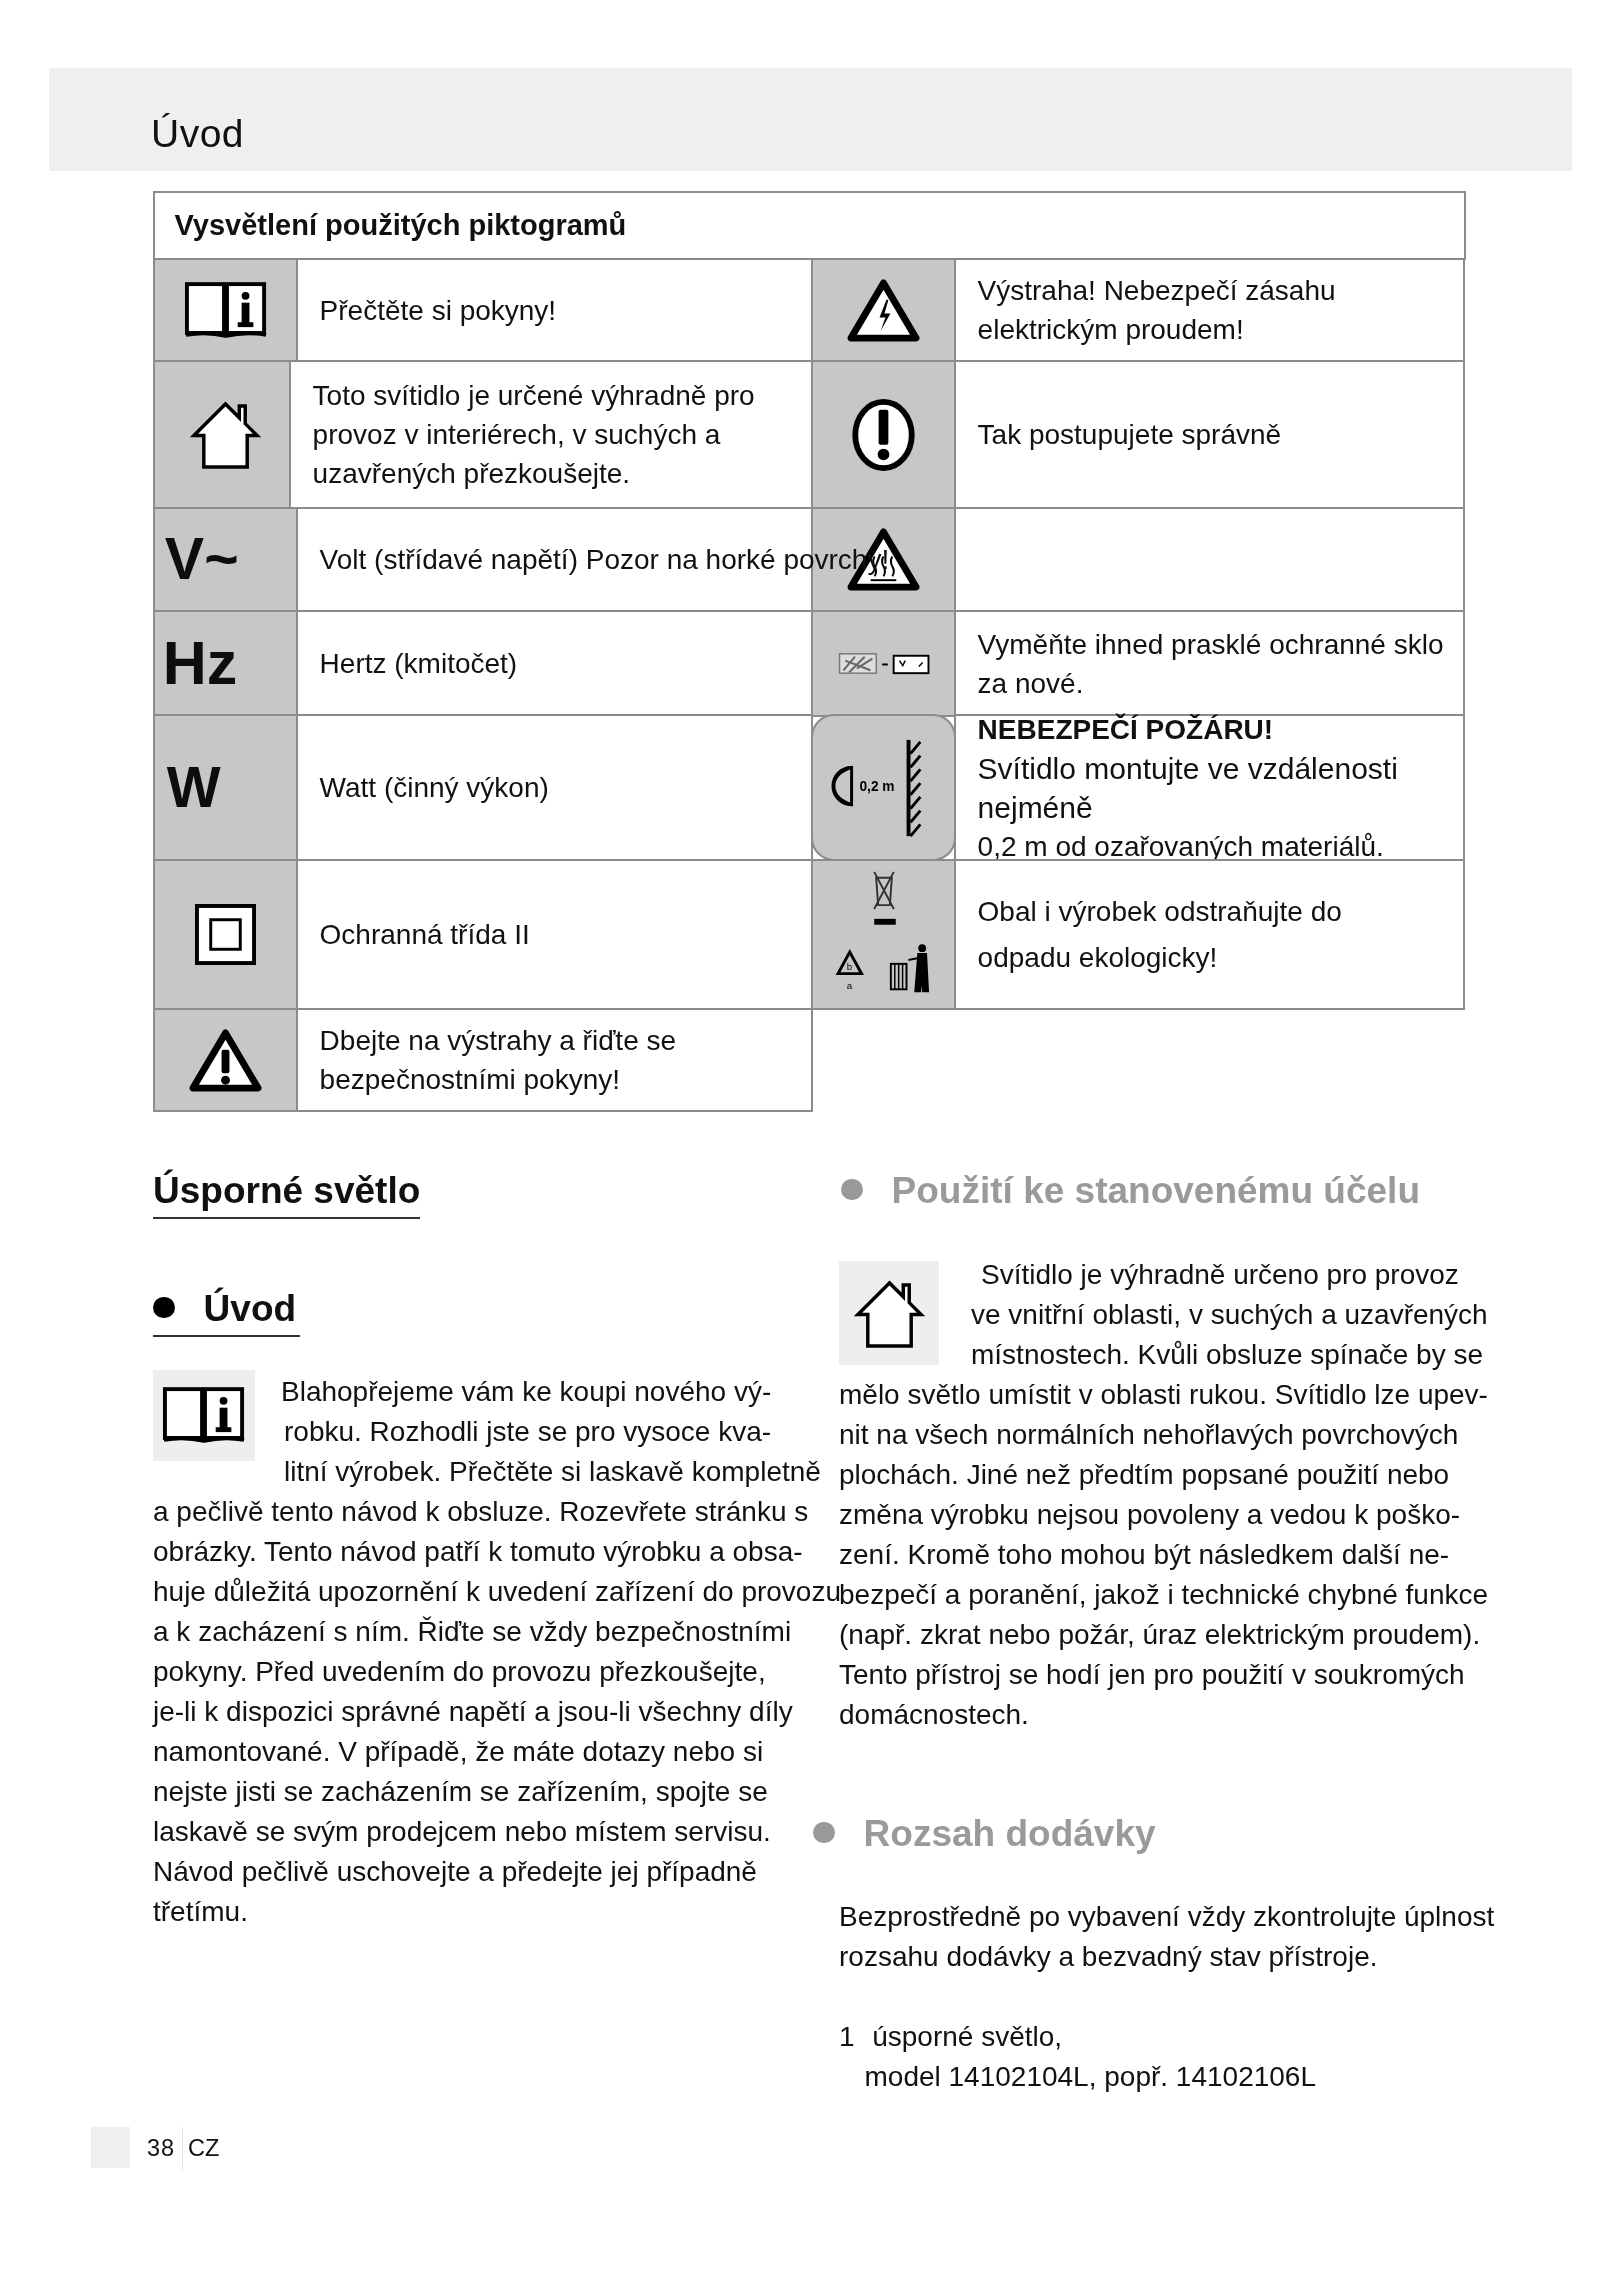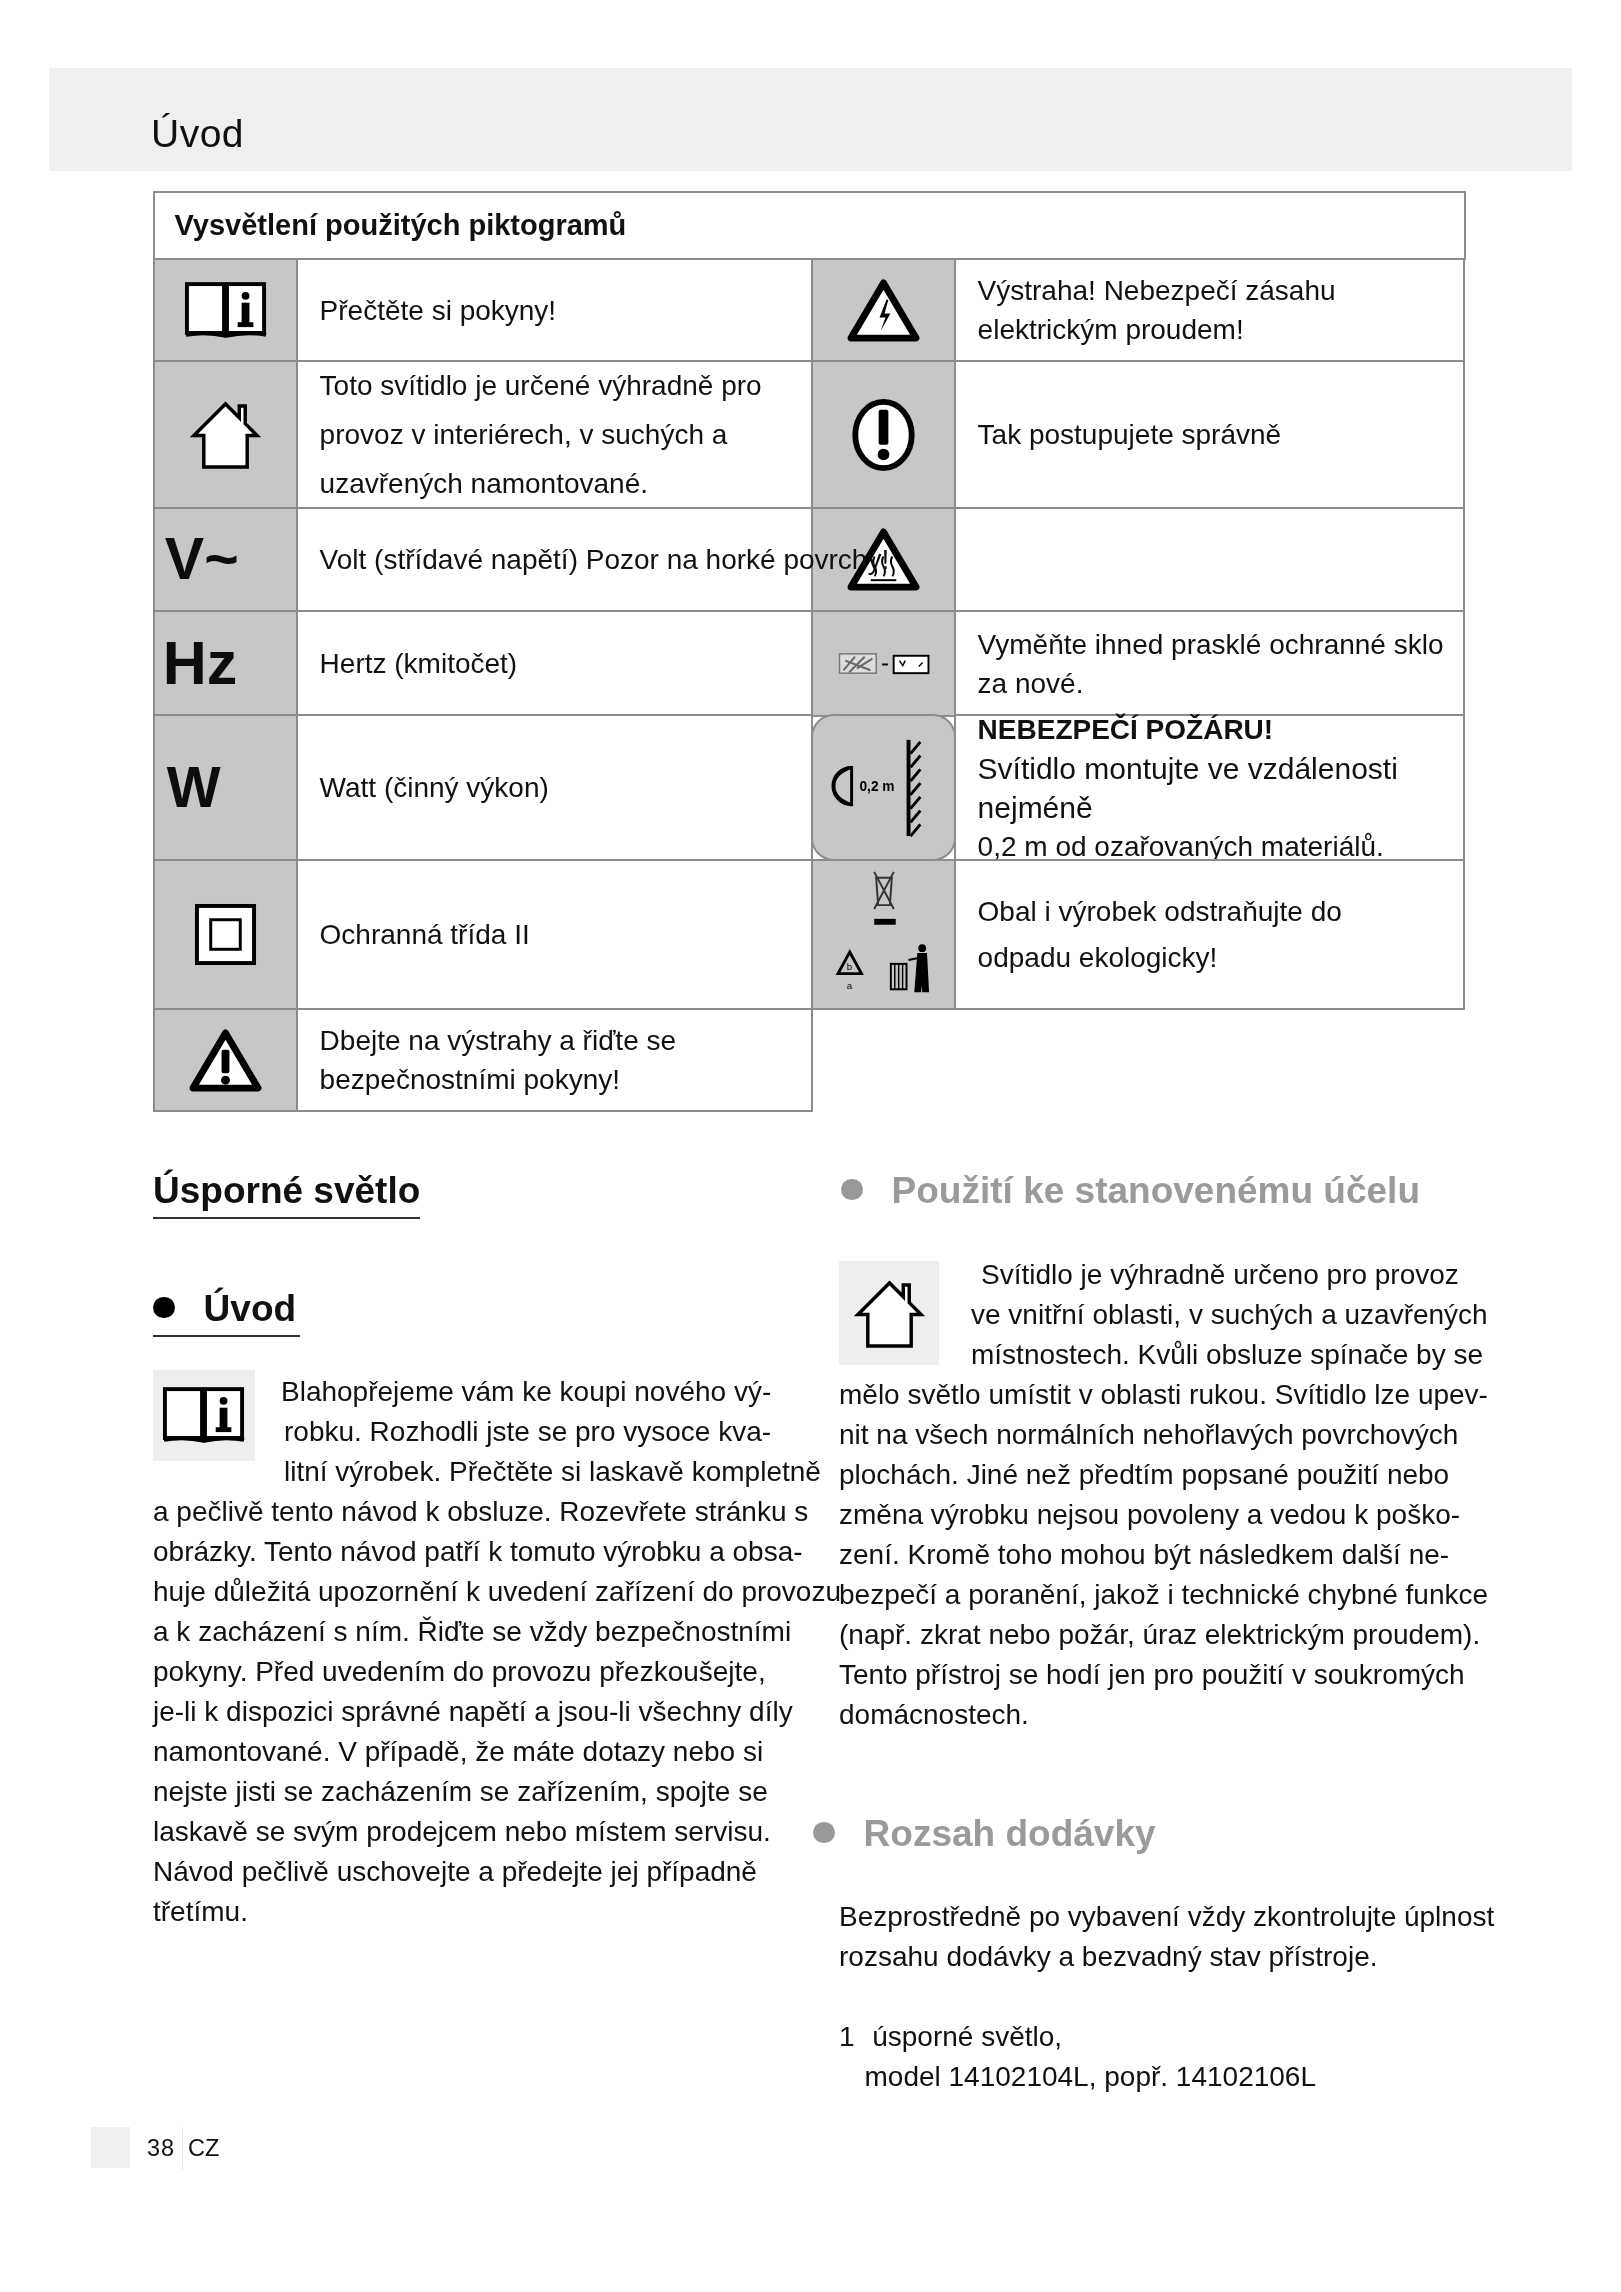--- a/index.html
+++ b/index.html
@@ -69,24 +69,24 @@
   <div class="cell tcell" style="left:801px;top:67px;width:511px;height:104px;">
     <div>Výstraha! Nebezpečí zásahu</div>
     <div>elektrickým proudem!</div>
   </div>
 
   <div class="cell icell" style="left:0;top:169px;width:145px;height:149px;">
     <svg width="71" height="73" viewBox="0 0 72 74">
         <path d="M4 38 L36 6 L50 20 L50 8 L56 8 L56 26 L68 38 L58 38 L58 70 L14 70 L14 38 Z" fill="#fff" stroke="#000" stroke-width="3.5" stroke-linejoin="miter"></path>
       </svg>
   </div>
-  <div class="cell tcell" style="left:143px;top:169px;width:607px;height:149px;gap:10px;">
+  <div class="cell tcell" style="left:136px;top:169px;width:607px;height:149px;">
     <div>Toto svítidlo je určené výhradně pro</div>
     <div>provoz v interiérech, v suchých a</div>
-    <div>uzavřených namontované.</div>
+    <div>uzavřených přezkoušejte.</div>
   </div>
   <div class="cell icell" style="left:658px;top:169px;width:145px;height:149px;">
     <svg width="65" height="74" viewBox="0 0 66 76">
         <ellipse cx="33" cy="38" rx="29" ry="34" fill="#fff" stroke="#000" stroke-width="6"></ellipse>
         <rect x="28" y="12" width="10" height="36" rx="2" fill="#000"></rect>
         <circle cx="33" cy="58" r="6" fill="#000"></circle>
       </svg>
   </div>
   <div class="cell tcell" style="left:801px;top:169px;width:511px;height:149px;">
     <div>Tak postupujete správně</div>

